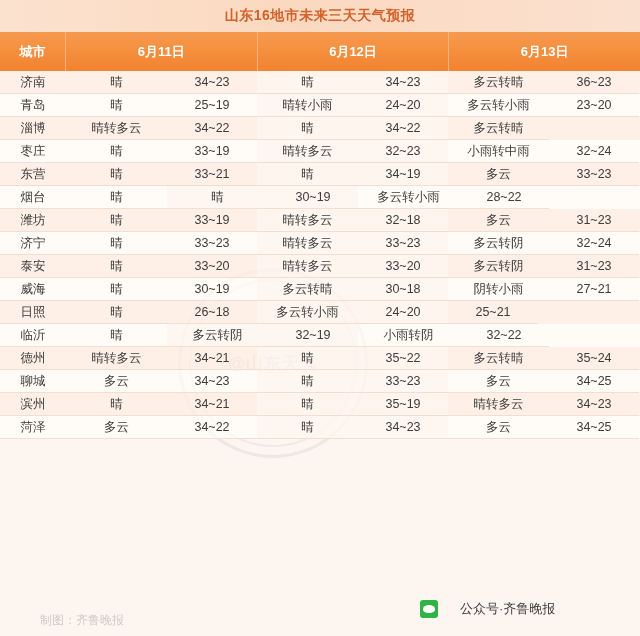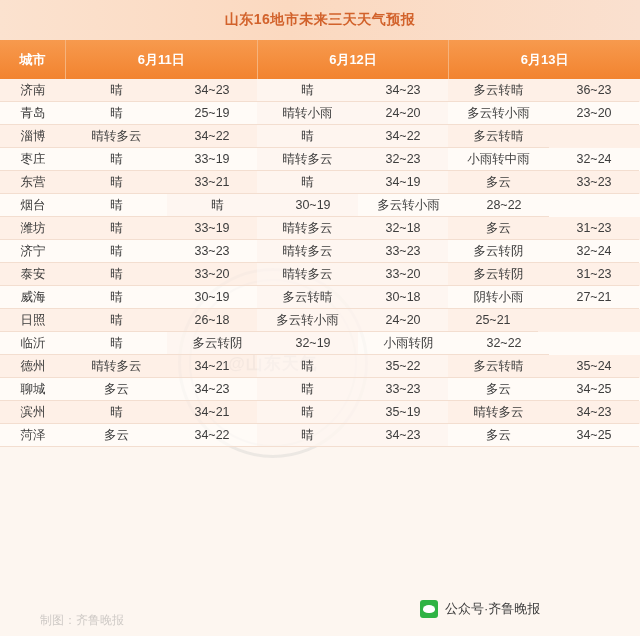--- a/index.html
+++ b/index.html
@@ -16,21 +16,21 @@
     overflow: hidden;
   }
   .sheet {
     position: relative;
     width: 640px;
     height: 636px;
     background: #fdf6f0;
   }
   
   .title-bar {
-    height: 40px;
+    height: 32px;
     background: linear-gradient(90deg, #fbe2cf 0%, #fbd9c0 45%, #fae0cf 100%);
     display: flex;
     align-items: center;
     justify-content: center;
   }
   .title-bar .title-text {
     font-size: 14px;
     font-weight: bold;
     color: #d2622b;
     letter-spacing: 0.5px;
@@ -119,21 +119,21 @@
   }
   .wm-sub {
     position: absolute;
     left: 420px;
     top: 600px;
     font-size: 13px;
     color: #3b3b3b;
     z-index: 5;
     display: flex;
     align-items: flex-start;
-    gap: 7px;
+    gap: 22px;
   }
   .wm-badge {
     width: 18px; height: 18px;
     background: #2fb344;
     border-radius: 3px;
     display: inline-block;
     position: relative;
   }
   .wm-badge:after {
     content: "";

